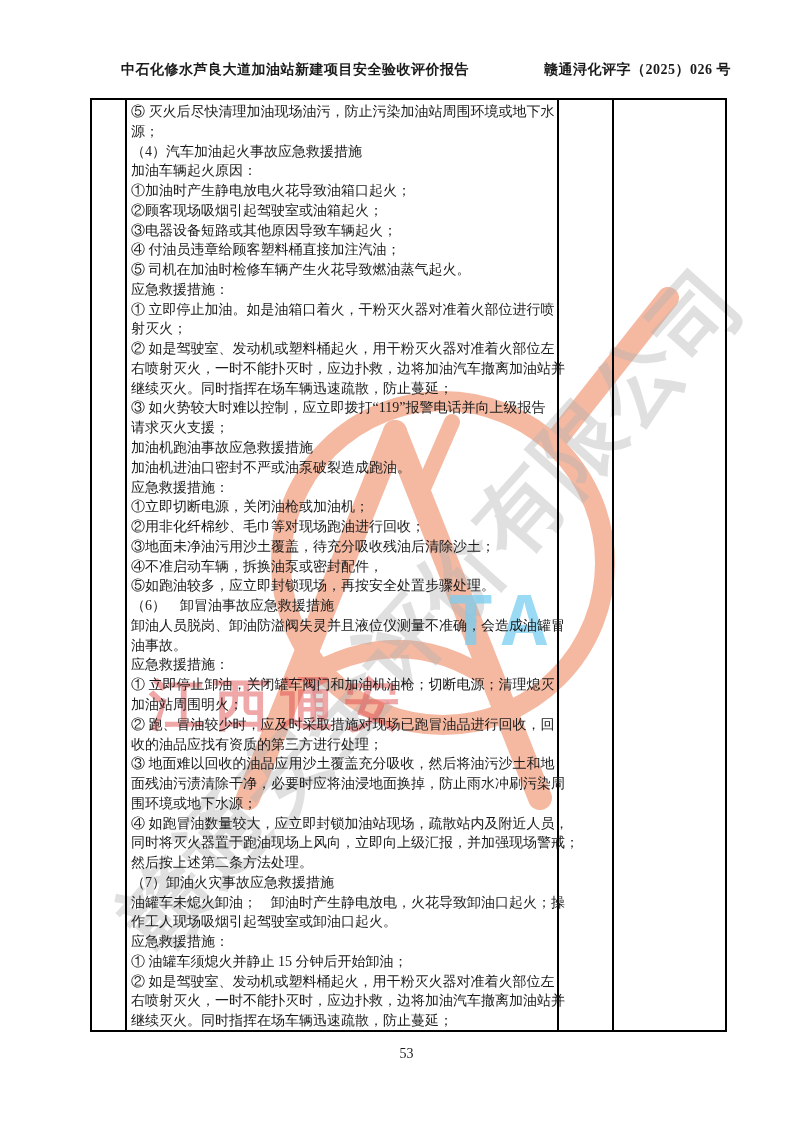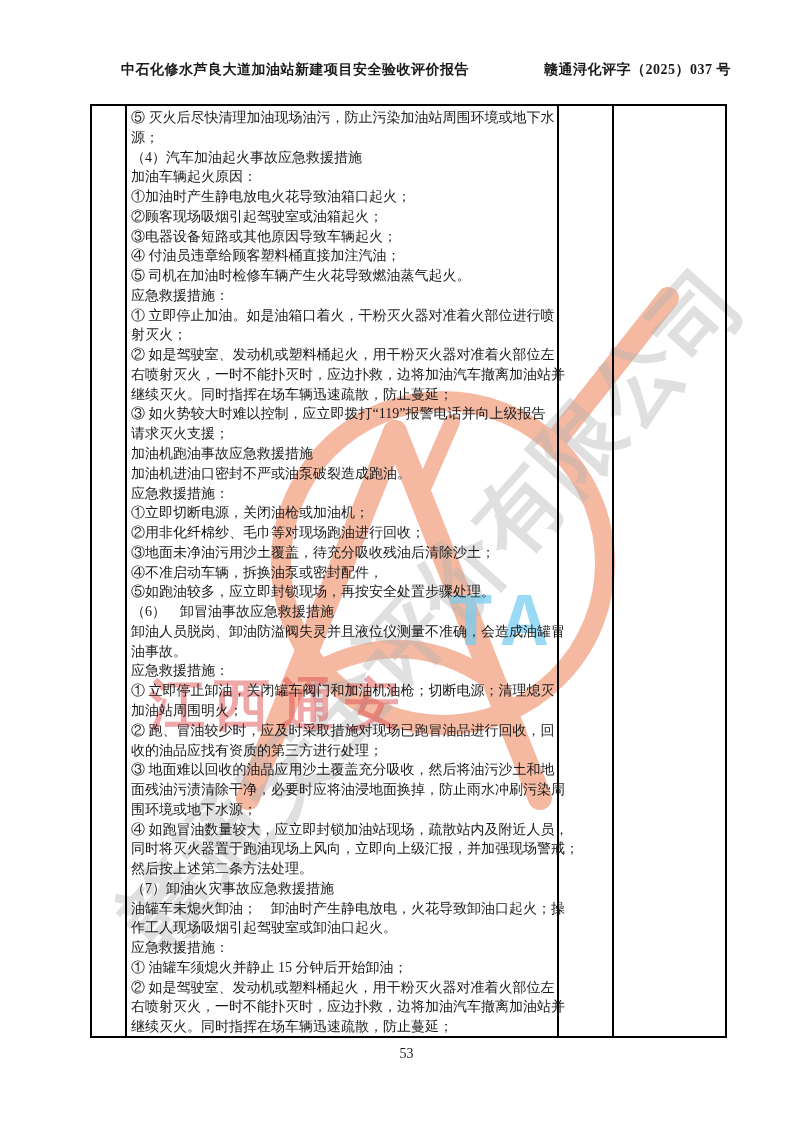--- a/index.html
+++ b/index.html
@@ -30,41 +30,41 @@
     letter-spacing:8px;color:rgba(120,206,240,0.75);
     font-family:Liberation Mono, monospace;
   }
   #wm-red{
     left:124px;top:668px;z-index:1;font-size:56px;font-weight:bold;
     white-space:pre;letter-spacing:9px;color:rgba(224,80,80,0.50);margin-left:25px;
   }
   
   .report-table{
     position:absolute;left:90px;top:98px;width:633px;height:930px;
-    border:2px solid #000;z-index:2;background:transparent;margin-top:6px;
+    border:2px solid #000;z-index:2;background:transparent;
   }
   .vline{position:absolute;top:0;bottom:0;width:2px;background:#000;}
   #v1{left:33px;} #v2{left:465px;} #v3{left:520px;}
   .content{
     position:absolute;left:39px;top:2px;width:428px;
     font-size:14px;line-height:19.78px;white-space:pre;
   }
   .line{height:19.78px;overflow:visible;}
   .line span.u{text-underline-offset:3px;}
   
   .page-num{
     position:absolute;left:90px;top:1046px;width:633px;text-align:center;
     font-size:14px;z-index:2;
   }
 </style>
 </head>
 <body>
 
 <div class="hdr-left">中石化修水芦良大道加油站新建项目安全验收评价报告</div>
-<div class="hdr-right">赣通浔化评字（2025）037 号</div>
+<div class="hdr-right">赣通浔化评字（2025）026 号</div>
 
 <svg id="wm-logo" class="wm" viewBox="0 0 793 1122" xmlns="http://www.w3.org/2000/svg">
   <g fill="none" stroke="#f4ad92" stroke-linecap="round">
     <circle cx="443" cy="563" r="162" stroke-width="20"></circle>
     <path d="M 395 432 L 248 798" stroke-width="24"></path>
     <path d="M 395 432 L 540 798" stroke-width="24"></path>
     <path d="M 300 680 Q 400 618 490 680" stroke-width="18"></path>
     <path d="M 452 422 L 418 500" stroke-width="16"></path>
     <path d="M 556 440 L 668 298" stroke-width="22"></path>
   </g>

